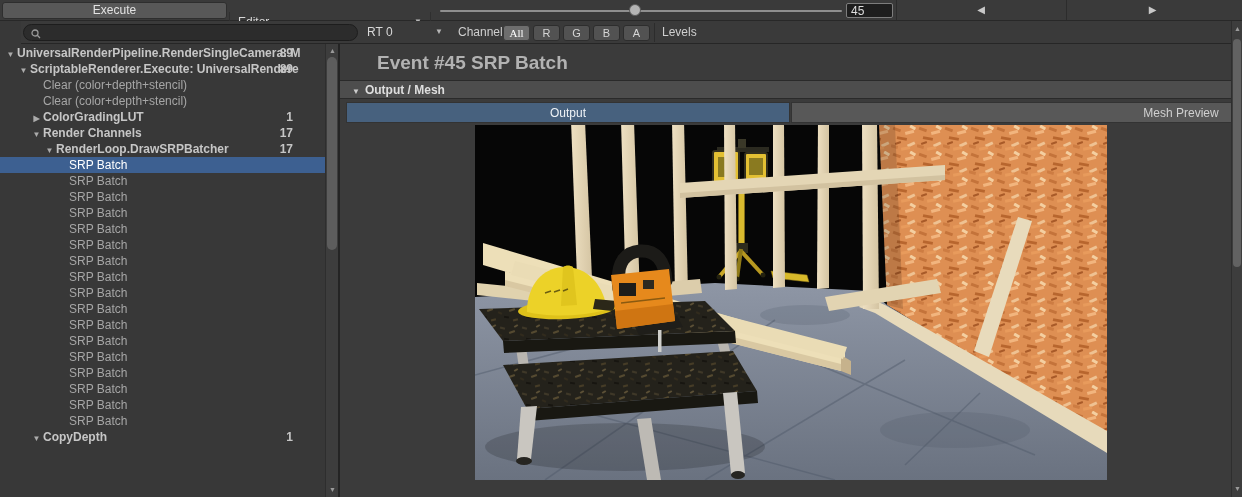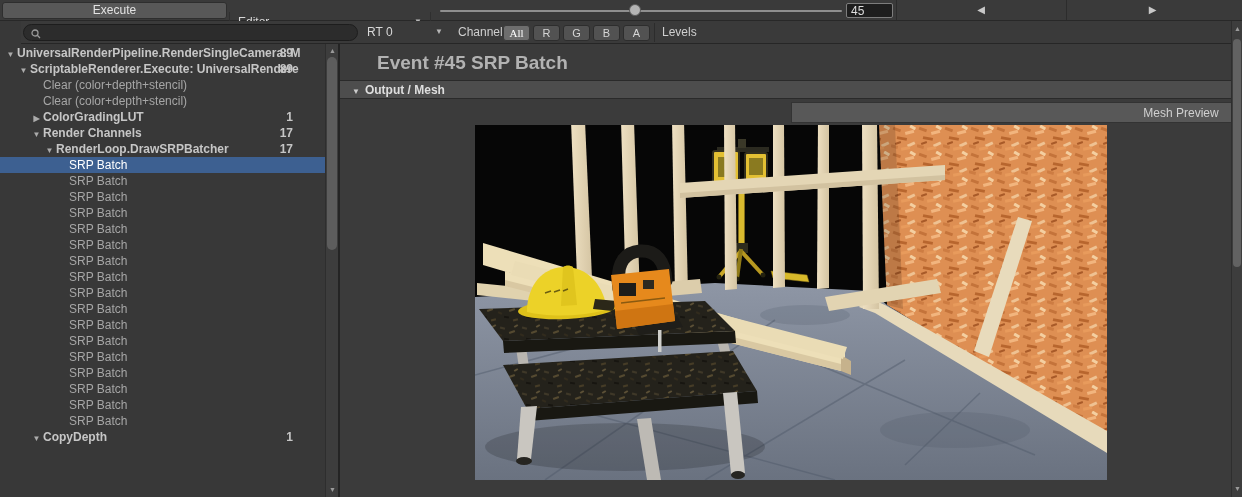--- a/index.html
+++ b/index.html
@@ -171,20 +171,21 @@
     <div id="left-thumb"></div>
     <div class="scroll-arrow" style="top:440px">▼</div>
   </div>
   <div id="panel-divider" class="abs"></div>
 
   <div id="right-panel" class="abs">
     <div id="event-title">Event #45 SRP Batch</div>
     <div id="foldout-bar">
       <span class="fold">▼</span><span class="lbl">Output / Mesh</span>
     </div>
+    <div id="tab-output" class="tab active">Output</div>
     <div id="tab-mesh" class="tab">Mesh Preview</div>
 
     <div id="viewport">
       <div id="render-img">
         <svg width="632" height="355" viewBox="0 0 632 355" preserveAspectRatio="none">
           <defs>
             <linearGradient id="floorGrad" x1="0" y1="0" x2="0" y2="1">
               <stop offset="0" stop-color="#8e96a5"></stop>
               <stop offset="1" stop-color="#6a7280"></stop>
             </linearGradient>

